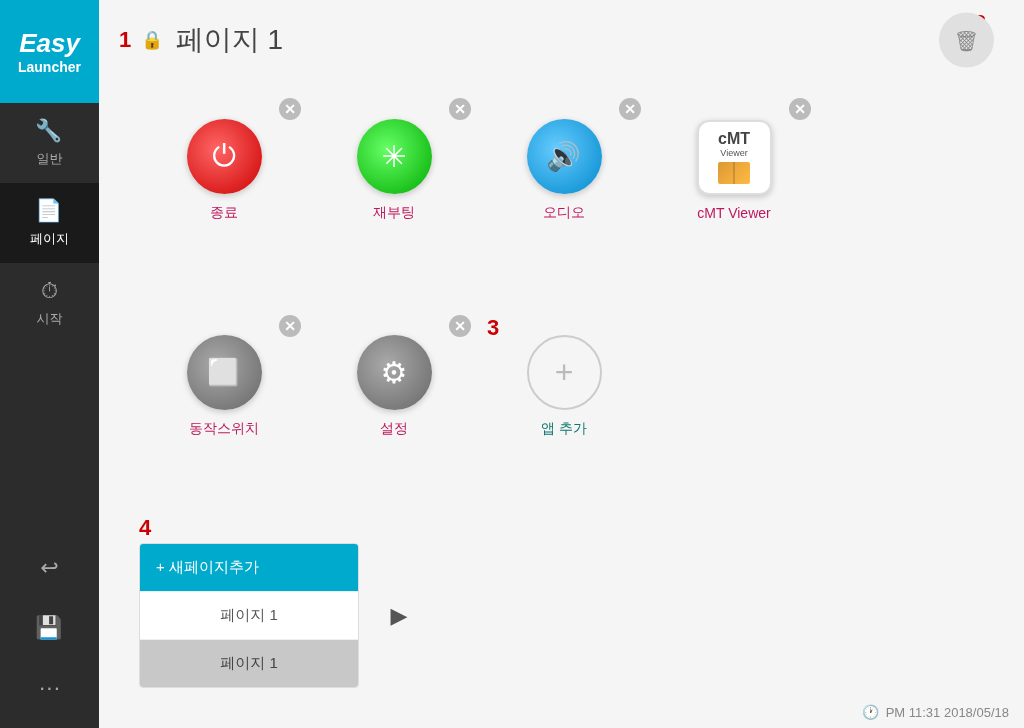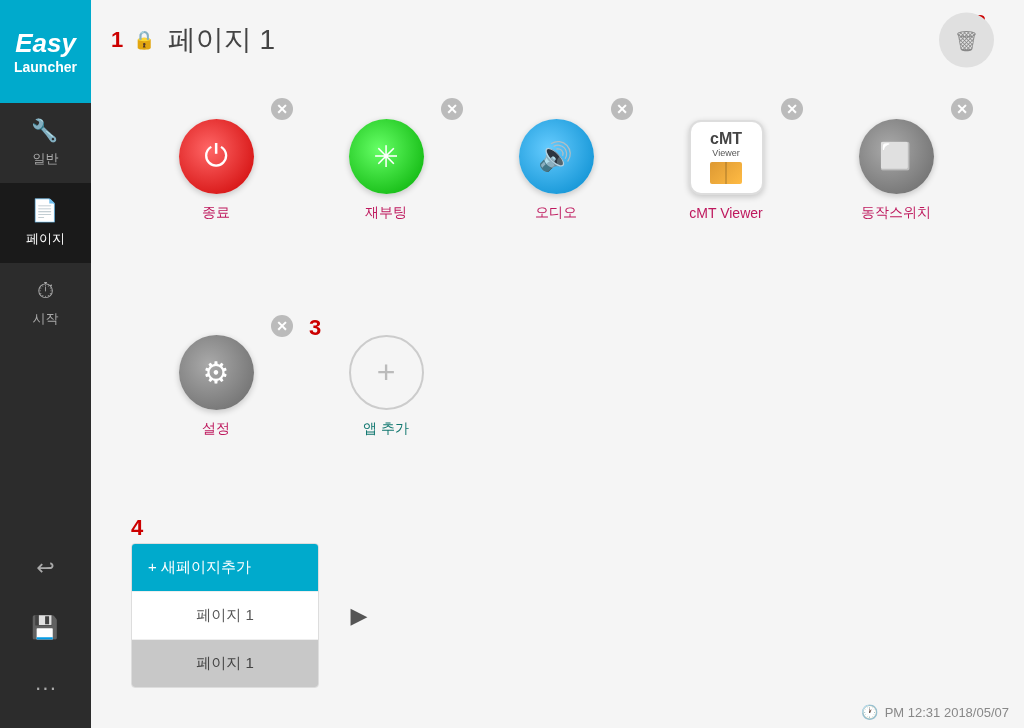--- a/index.html
+++ b/index.html
@@ -1,20 +1,20 @@
 <!DOCTYPE html>
 <html><head>
   <meta charset="utf-8">
   <style>
     * { box-sizing: border-box; margin: 0; padding: 0; }
     body { font-family: 'Malgun Gothic', 'Apple SD Gothic Neo', sans-serif; background: #f0f0f0; width: 1024px; height: 728px; overflow: hidden; display: flex; }
 
     
     .sidebar {
-      width: 91px;
+      width: 99px;
       height: 728px;
       background: #2c2c2c;
       display: flex;
       flex-direction: column;
       align-items: center;
       flex-shrink: 0;
     }
     .sidebar-logo {
       width: 103px;
       height: 103px;
@@ -255,21 +255,21 @@
     }
     .page-list-num {
       position: absolute;
       top: -28px;
       left: 0;
       color: #cc0000;
       font-size: 22px;
       font-weight: bold;
     }
     .page-list {
-      width: 188px;
+      width: 220px;
       border: 1px solid #ddd;
       border-radius: 4px;
       overflow: hidden;
       background: white;
     }
     .page-list-add {
       background: #00aacc;
       color: white;
       padding: 14px 16px;
       font-size: 15px;
@@ -450,16 +450,16 @@
       </div>
     </div>
 
     <div class="play-btn">
       <span>▶</span>
     </div>
   </div>
 
   <div class="status-bar">
     <span class="status-clock-icon">🕐</span>
-    <span>PM 12:31  2018/05/07</span>
+    <span>PM 11:31  2018/05/18</span>
   </div>
 
 </div>
 
 </body></html>

